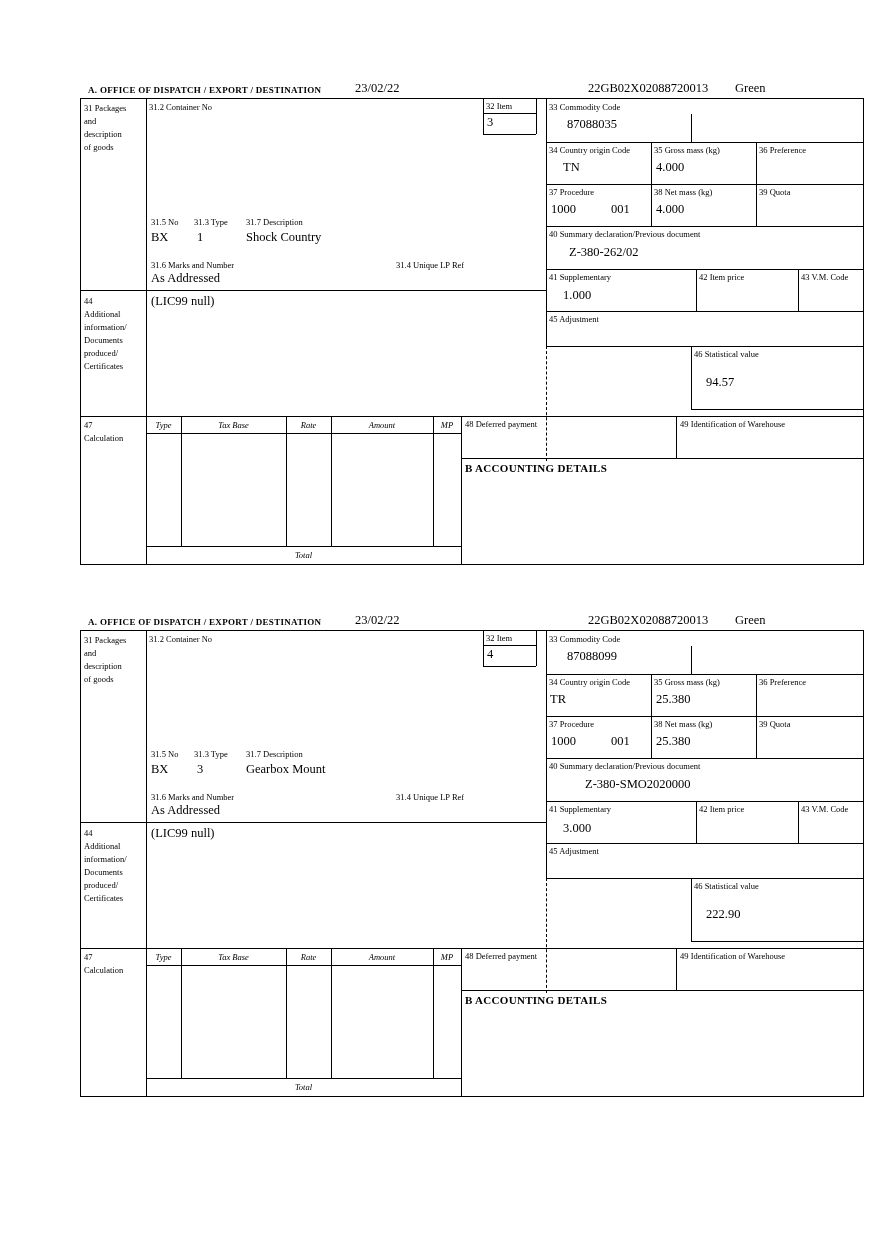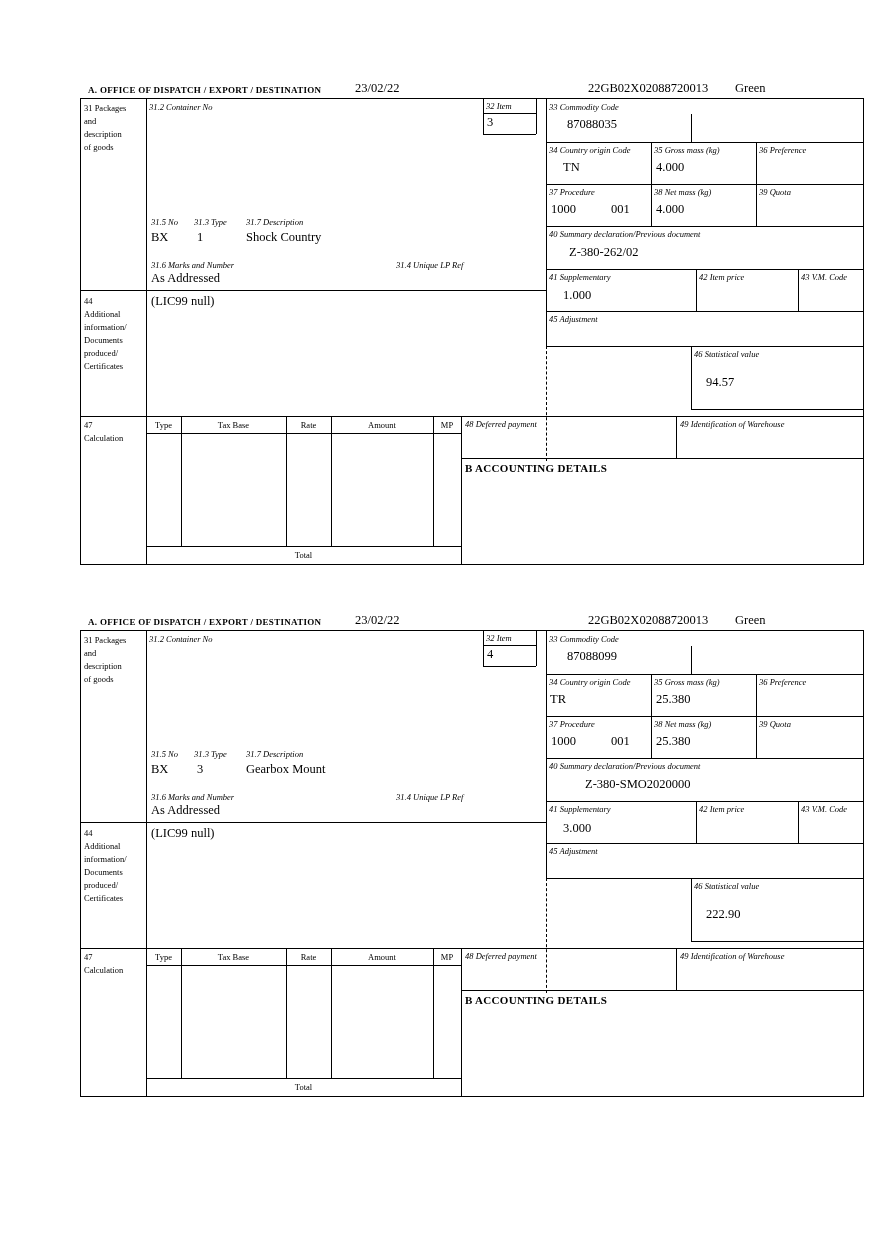--- a/index.html
+++ b/index.html
@@ -8,23 +8,23 @@
     font-family:"Liberation Serif","DejaVu Serif",serif; overflow:hidden;
   }
   #pages { position:relative; width:728px; height:1250px; padding-top:80px; box-sizing:border-box; }
   .item-block { position:relative; margin-left:80px; margin-bottom:49px; width:783px; height:483px; }
   .hdr-title { position:absolute; font-size:9px; font-weight:bold; letter-spacing:0.3px; white-space:nowrap; }
   .hdr-val { position:absolute; font-size:12.5px; white-space:nowrap; }
   .form-box { position:absolute; top:18px; left:0; width:782px; height:465px; border:1px solid #000; overflow:hidden; }
   .hl  { position:absolute; height:1px; background:#000; }
   .vl  { position:absolute; width:1px; background:#000; }
   .vld { position:absolute; width:0; border-left:1px dashed #000; }
-  .lbl  { position:absolute; font-size:8.5px; line-height:11px; white-space:nowrap;font-style:italic; }
+  .lbl  { position:absolute; font-size:8.5px; line-height:11px; white-space:nowrap; }
   .lblw { position:absolute; font-size:8.5px; line-height:13px; white-space:pre-line; }
-  .lblc { position:absolute; font-size:8.5px; line-height:11px; text-align:center; white-space:nowrap; }
+  .lblc { position:absolute; font-size:8.5px; line-height:11px; text-align:center; white-space:nowrap;font-style:italic; }
   .lblb { position:absolute; font-size:11px; font-weight:bold; letter-spacing:0.3px; white-space:nowrap; }
   .val  { position:absolute; font-size:12.5px; line-height:14px; white-space:nowrap; }
 </style>
 </head>
 <body>
 
 <div id="pages">
   <section class="item-block">
     <span class="hdr-title" style="left:8px;top:5px">A.  OFFICE OF DISPATCH / EXPORT / DESTINATION</span>
     <span class="hdr-val" style="left:275px;top:1px">23/02/22</span>

